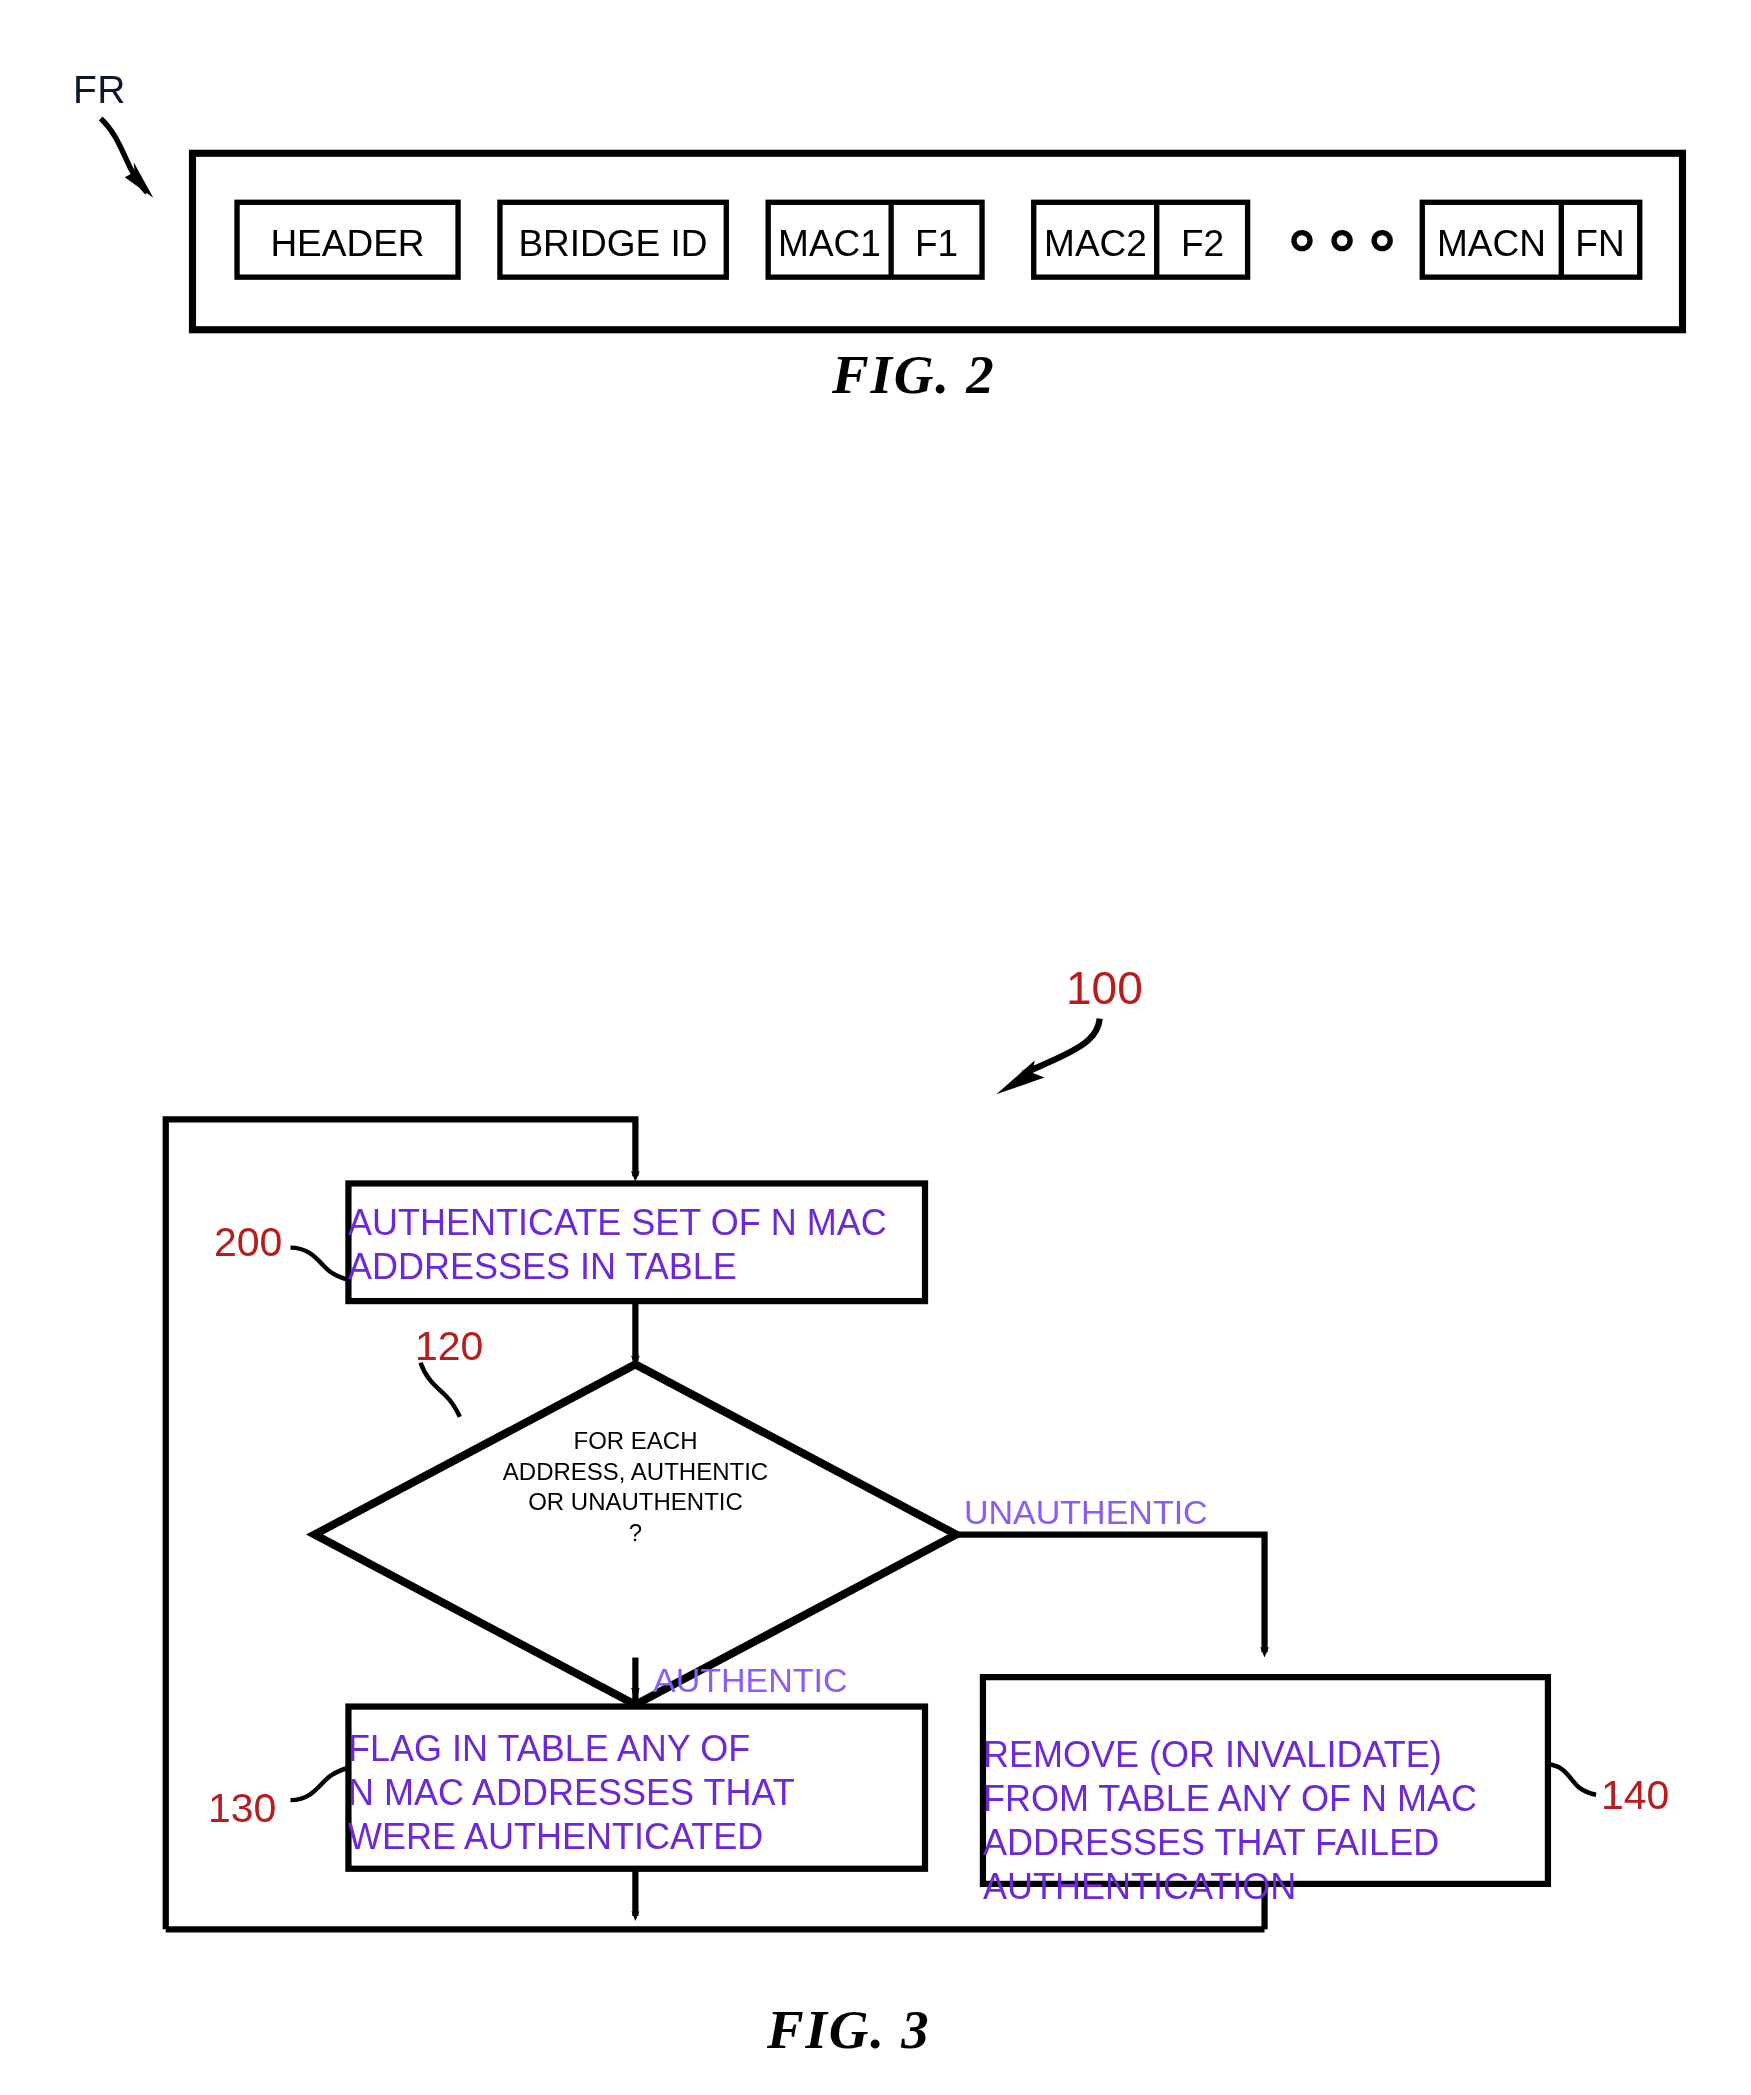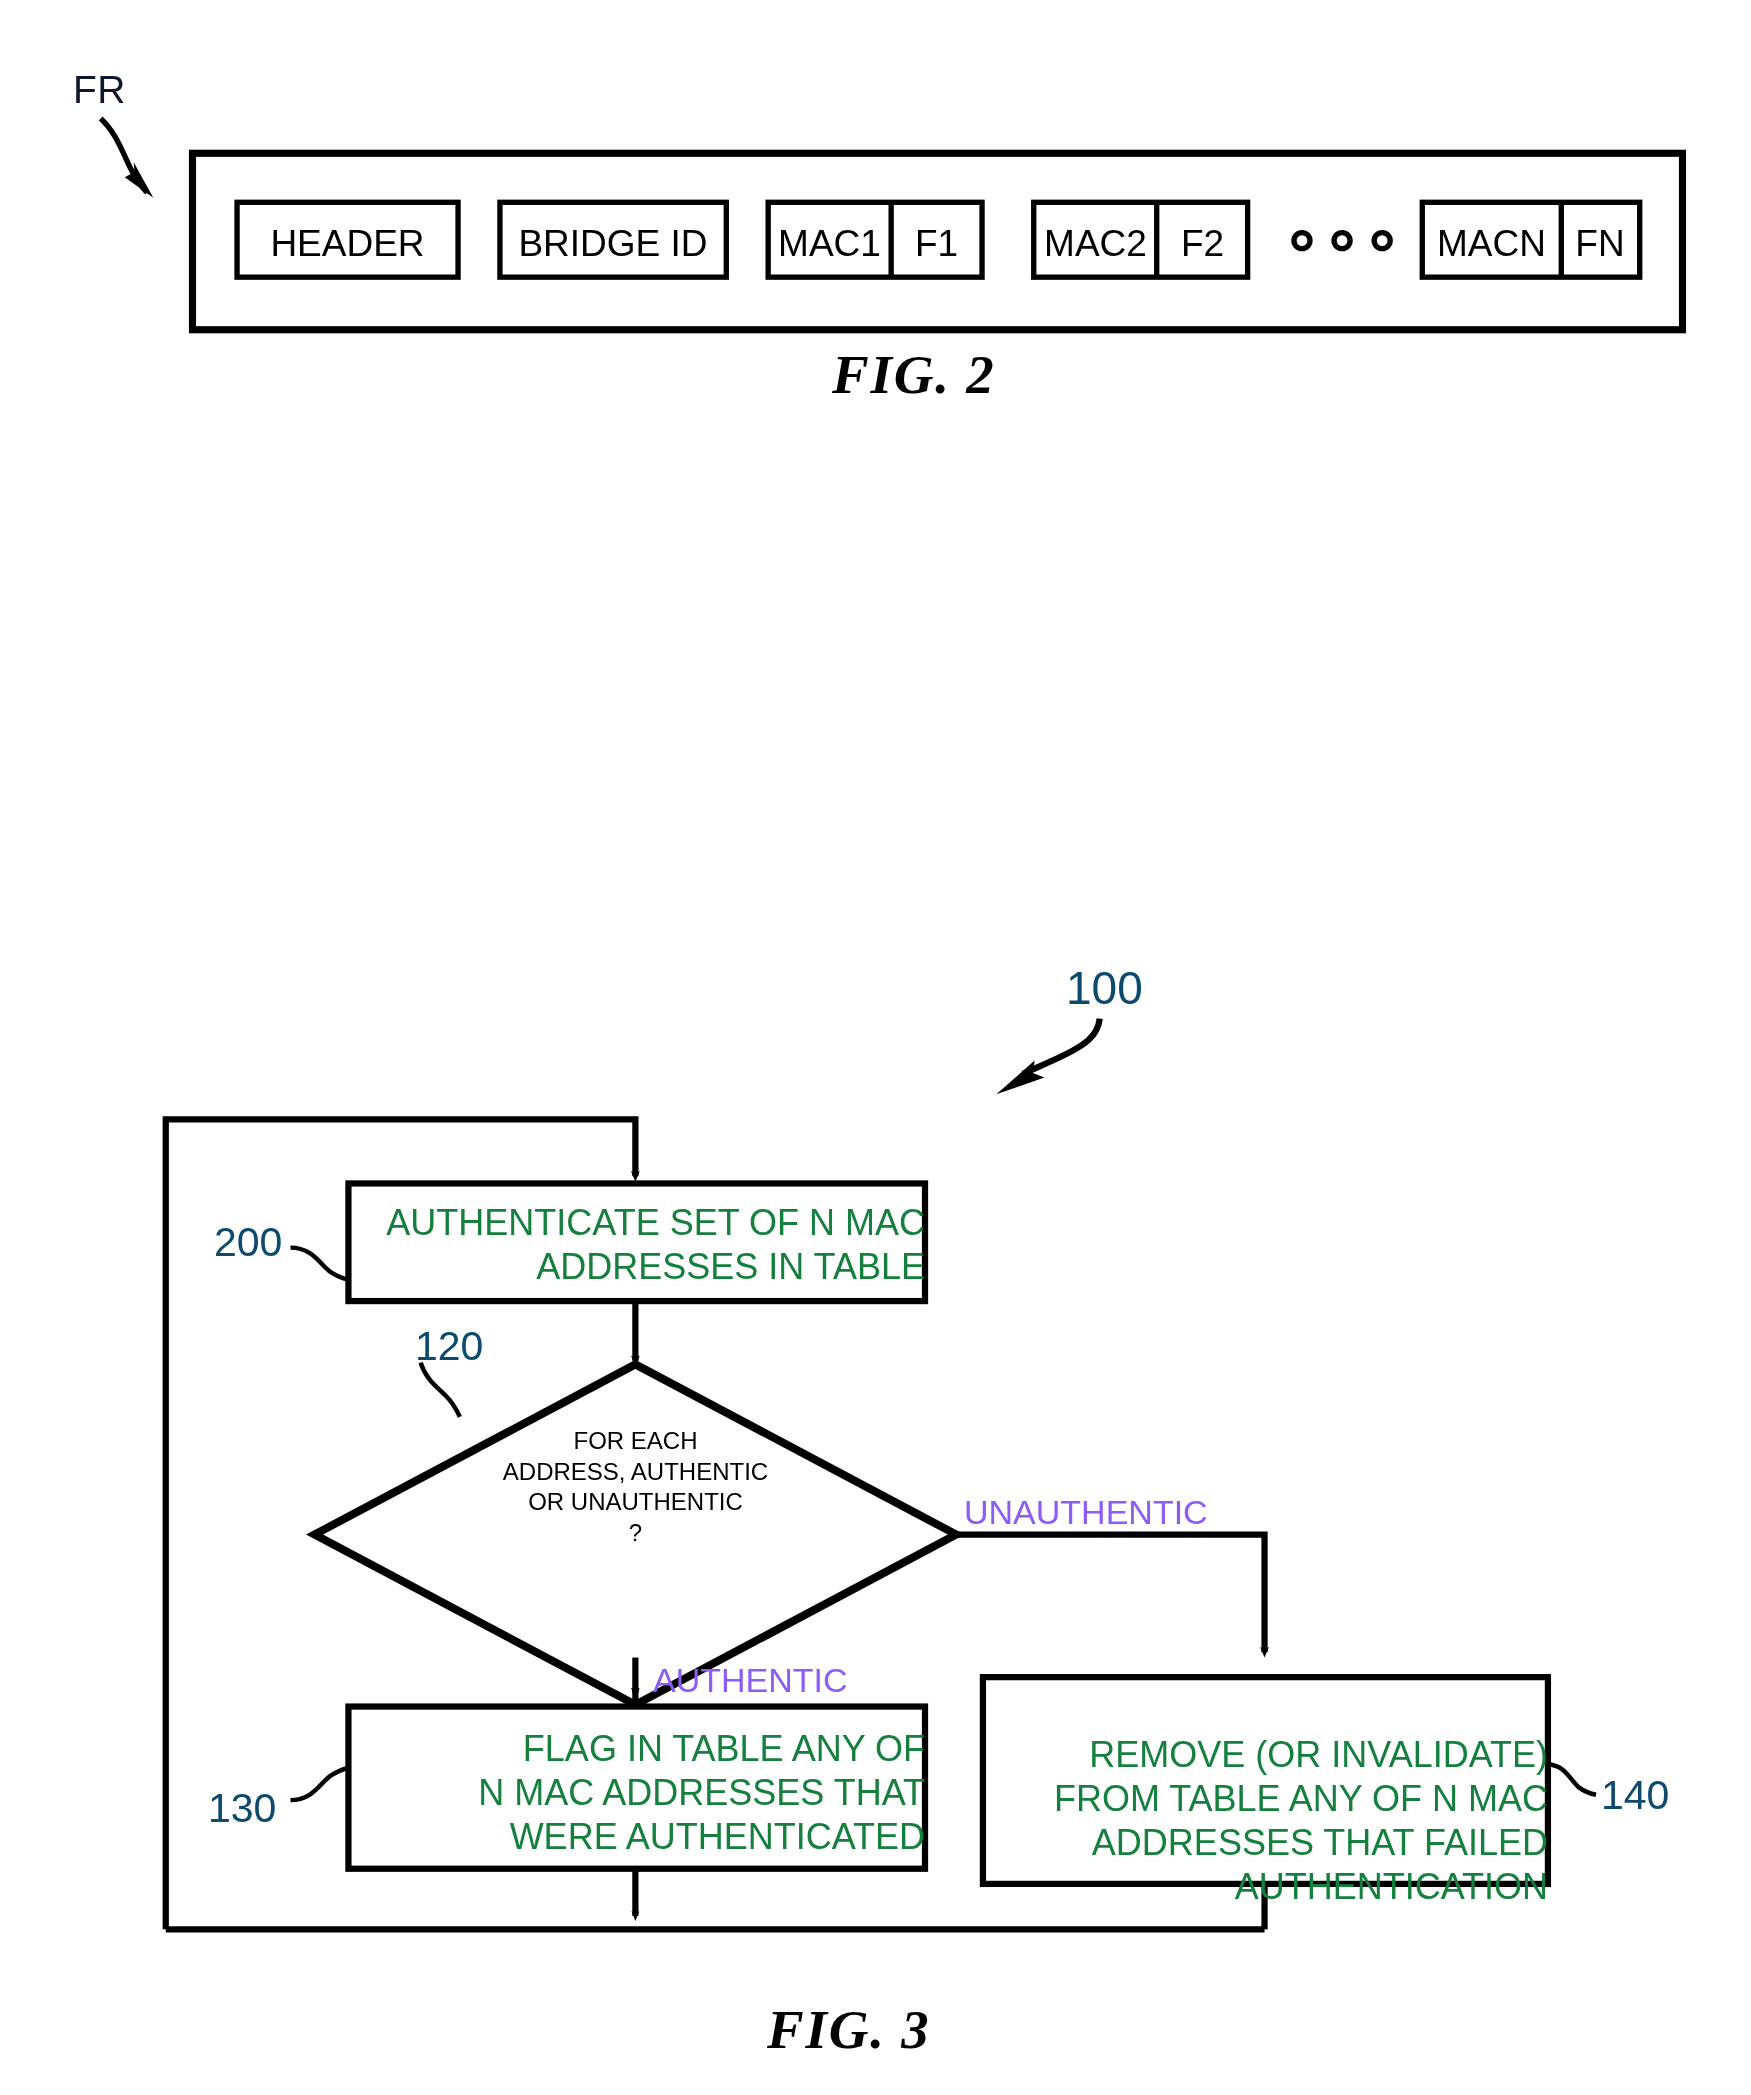--- a/index.html
+++ b/index.html
@@ -37,40 +37,40 @@
     letter-spacing: 0.4px;
     color: #0f172a;
     white-space: nowrap;
     line-height: 1.0;
     margin-left: 30px;
   }
   .boxtext {
     position: absolute;
     font-family: "Liberation Sans", sans-serif;
     font-size: 36px;
-    text-align: right;
-    color: #15803d;
+    text-align: left;
+    color: #6d28d9;
     line-height: 1.22;
     white-space: pre-line;
   }
   .figcap {
     position: absolute;
     font-family: "Liberation Serif", serif;
     font-style: italic;
     font-weight: bold;
     font-size: 55px;
     letter-spacing: 1.8px;
     color: #000;
     white-space: nowrap;
   }
   .reftag {
     position: absolute;
     font-family: "Liberation Sans", sans-serif;
     font-size: 41px;
-    color: #0c4a6e;
+    color: #b91c1c;
     white-space: nowrap;
   }
   .cellword {
     position: absolute;
     font-family: "Liberation Sans", sans-serif;
     font-size: 37px;
     color: #000;
     white-space: nowrap;
     text-align: center;
   }

